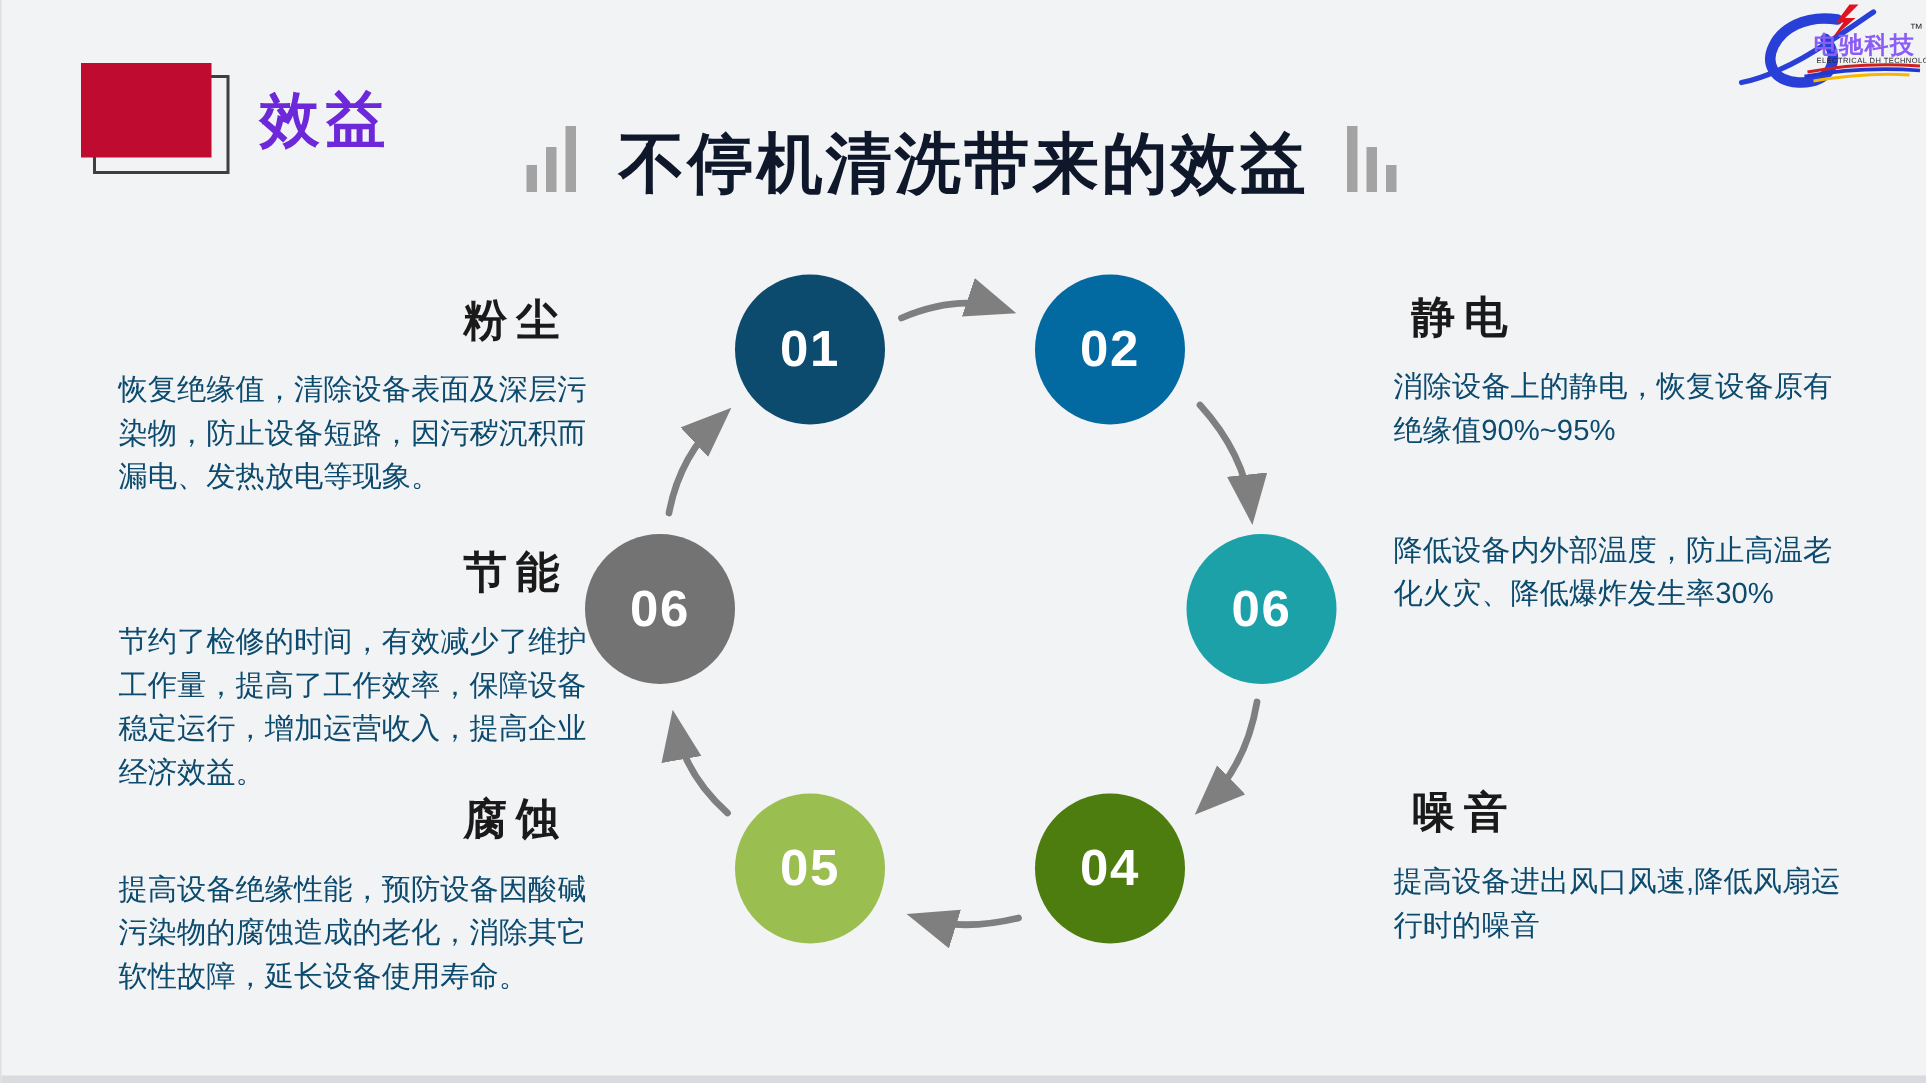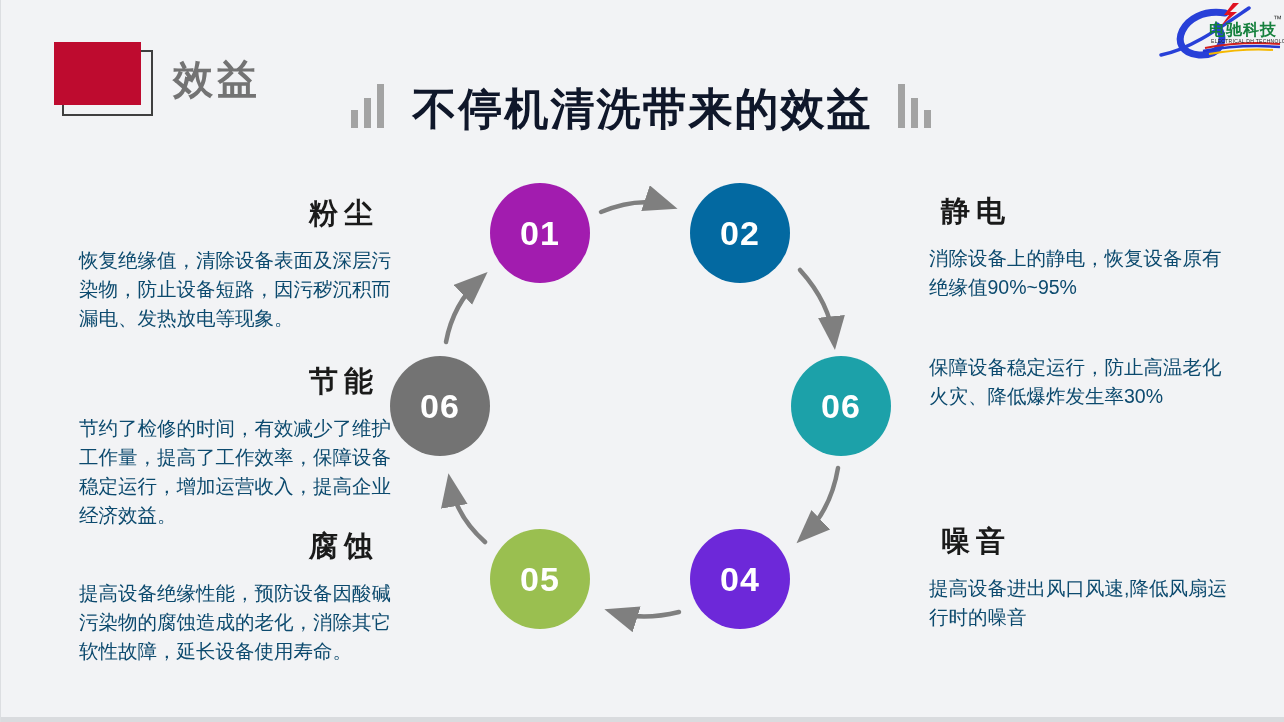--- a/index.html
+++ b/index.html
@@ -8,21 +8,21 @@
     background:#F2F3F5;
     font-family:"Liberation Sans",sans-serif;
     border-left:1px solid #DCDEE1;
     box-sizing:border-box;
   }
   .bottom-edge{position:absolute;left:0;right:0;bottom:0;height:5px;background:#D9DBDE;}
 
   
   .tag-outline{position:absolute;left:61px;top:50px;width:87px;height:62px;border:2px solid #3F3F3F;}
   .tag-fill{position:absolute;left:53px;top:42px;width:87px;height:63px;background:#BE0B2F;}
-  .tag-label{position:absolute;left:172px;top:52px;font-size:40px;font-weight:700;color:#737373;letter-spacing:4px;}
+  .tag-label{position:absolute;left:172px;top:52px;font-size:40px;font-weight:700;color:#6d28d9;letter-spacing:4px;}
 
   
   .main-title{position:absolute;left:0;right:0;top:80px;text-align:center;
     font-size:44px;font-weight:800;color:#0f172a;letter-spacing:2px;}
   .bars{position:absolute;display:flex;align-items:flex-end;gap:6px;height:46px;}
   .bars span{width:7px;background:#A3A3A3;display:block;}
   .bars-left{left:350px;top:82px;}
   .bars-right{left:897px;top:82px;}
   .h18{height:18px;}.h30{height:30px;}.h44{height:44px;}
 
@@ -32,33 +32,33 @@
   .block p{margin:8px 0 0 0;font-size:19.5px;line-height:29px;color:#0c4a6e;}
   .left-col{width:312px;}
   .left-col h3{text-align:right;}
   .left-col p{text-align:justify;}
   .right-col{width:310px;}
 
   
   .circle{position:absolute;width:100px;height:100px;border-radius:50%;
     display:flex;align-items:center;justify-content:center;
     color:#FFFFFF;font-size:34px;font-weight:700;letter-spacing:1px;}
-  .c1{left:489px;top:183px;background:#a21caf;}
+  .c1{left:489px;top:183px;background:#0c4a6e;}
   .c2{left:689px;top:183px;background:#0369a1;}
   .c3{left:790px;top:356px;background:#1CA1A9;}
-  .c4{left:689px;top:529px;background:#6d28d9;}
+  .c4{left:689px;top:529px;background:#4d7c0f;}
   .c5{left:489px;top:529px;background:#9ABF50;}
   .c6{left:389px;top:356px;background:#737373;}
 
   .arrows{position:absolute;left:0;top:0;pointer-events:none;}
 
   
   .logo{position:absolute;left:1158px;top:2px;width:124px;height:60px;}
   .logo svg{position:absolute;left:0;top:0;}
-  .logo-name{position:absolute;left:50px;top:18px;font-size:16px;font-weight:800;color:#15803d;
+  .logo-name{position:absolute;left:50px;top:18px;font-size:16px;font-weight:800;color:#8b5cf6;
     letter-spacing:1px;font-family:"Liberation Serif",serif;white-space:nowrap;}
   .logo-tm{position:absolute;left:114px;top:12px;font-size:9px;color:#333;}
   .logo-tagline{position:absolute;left:52px;top:36px;font-size:5px;color:#222;
     letter-spacing:0.3px;white-space:nowrap;}
 </style>
 </head>
 <body>
 
 <div class="tag-outline"></div>
 <div class="tag-fill"></div>
@@ -101,21 +101,21 @@
 <div class="block left-col" style="left:78px;top:515px;">
   <h3>腐蚀</h3>
   <p>提高设备绝缘性能，预防设备因酸碱污染物的腐蚀造成的老化，消除其它软性故障，延长设备使用寿命。</p>
 </div>
 
 <div class="block right-col" style="left:928px;top:180px;">
   <h3>静电</h3>
   <p>消除设备上的静电，恢复设备原有绝缘值90%~95%</p>
 </div>
 <div class="block right-col" style="left:928px;top:345px;">
-  <p>保障设备稳定运行，防止高温老化火灾、降低爆炸发生率30%</p>
+  <p>降低设备内外部温度，防止高温老化火灾、降低爆炸发生率30%</p>
 </div>
 <div class="block right-col" style="left:928px;top:510px;">
   <h3>噪音</h3>
   <p>提高设备进出风口风速,降低风扇运行时的噪音</p>
 </div>
 
 <svg class="arrows" width="1284" height="722" viewBox="0 0 1284 722">
   <defs>
     <marker id="ah" markerWidth="9" markerHeight="9" refX="5.5" refY="3" orient="auto">
       <path d="M0,0 L7.5,3 L0,6 z" fill="#7F7F7F"></path>

